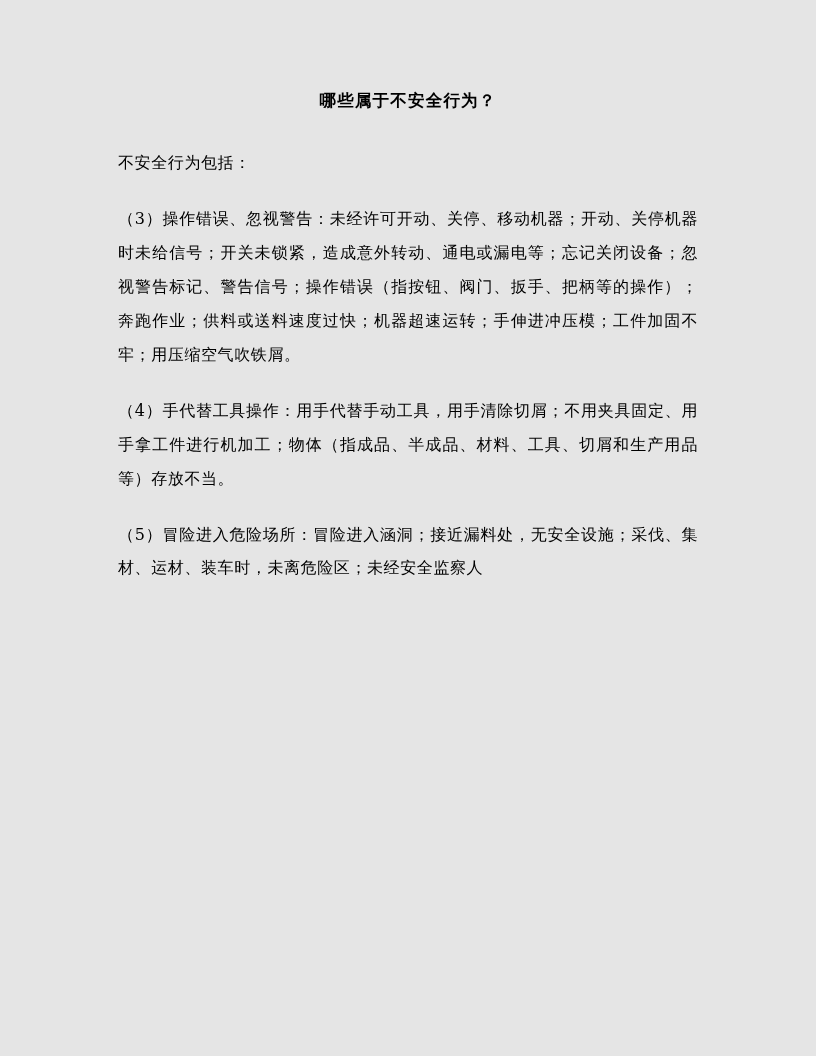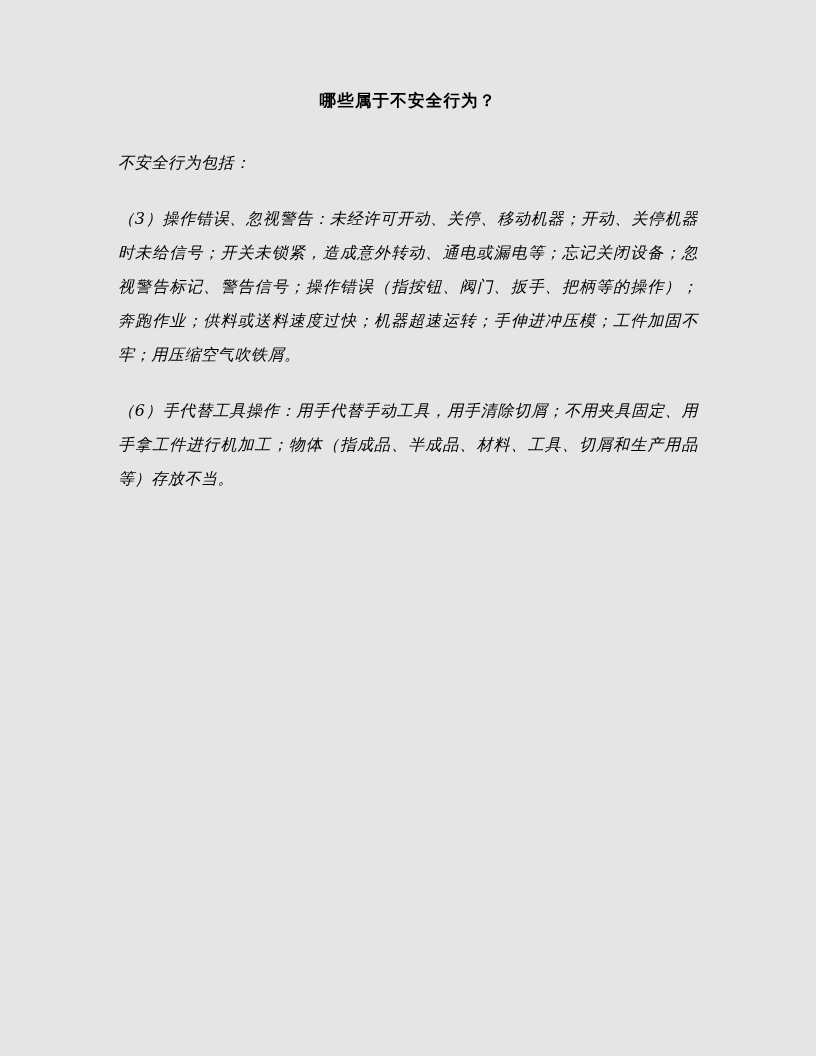--- a/index.html
+++ b/index.html
@@ -30,28 +30,28 @@
     margin: 0 0 32px 0;
   }
   .para {
     font-size: 16px;
     line-height: 2.12;
     letter-spacing: 0.6px;
     text-align: justify;
     text-justify: inter-ideograph;
     margin: 0 0 22px 0;
     white-space: pre-wrap;
-    font-style: italic;
   }
   .para.last {
     margin-bottom: 0;
   }
 </style>
 </head>
 <body>
 
 <div class="page">
   <h1 class="doc-title">哪些属于不安全行为？</h1>
 
   <p class="para">不安全行为包括：</p>
   <p class="para">（3）操作错误、忽视警告：未经许可开动、关停、移动机器；开动、关停机器时未给信号；开关未锁紧，造成意外转动、通电或漏电等；忘记关闭设备；忽视警告标记、警告信号；操作错误（指按钮、阀门、扳手、把柄等的操作）；奔跑作业；供料或送料速度过快；机器超速运转；手伸进冲压模；工件加固不牢；用压缩空气吹铁屑。</p>
-  <p class="para">（6）手代替工具操作：用手代替手动工具，用手清除切屑；不用夹具固定、用手拿工件进行机加工；物体（指成品、半成品、材料、工具、切屑和生产用品等）存放不当。</p>
+  <p class="para">（4）手代替工具操作：用手代替手动工具，用手清除切屑；不用夹具固定、用手拿工件进行机加工；物体（指成品、半成品、材料、工具、切屑和生产用品等）存放不当。</p>
+  <p class="para last">（5）冒险进入危险场所：冒险进入涵洞；接近漏料处，无安全设施；采伐、集材、运材、装车时，未离危险区；未经安全监察人</p>
 </div>
 
 </body></html>

